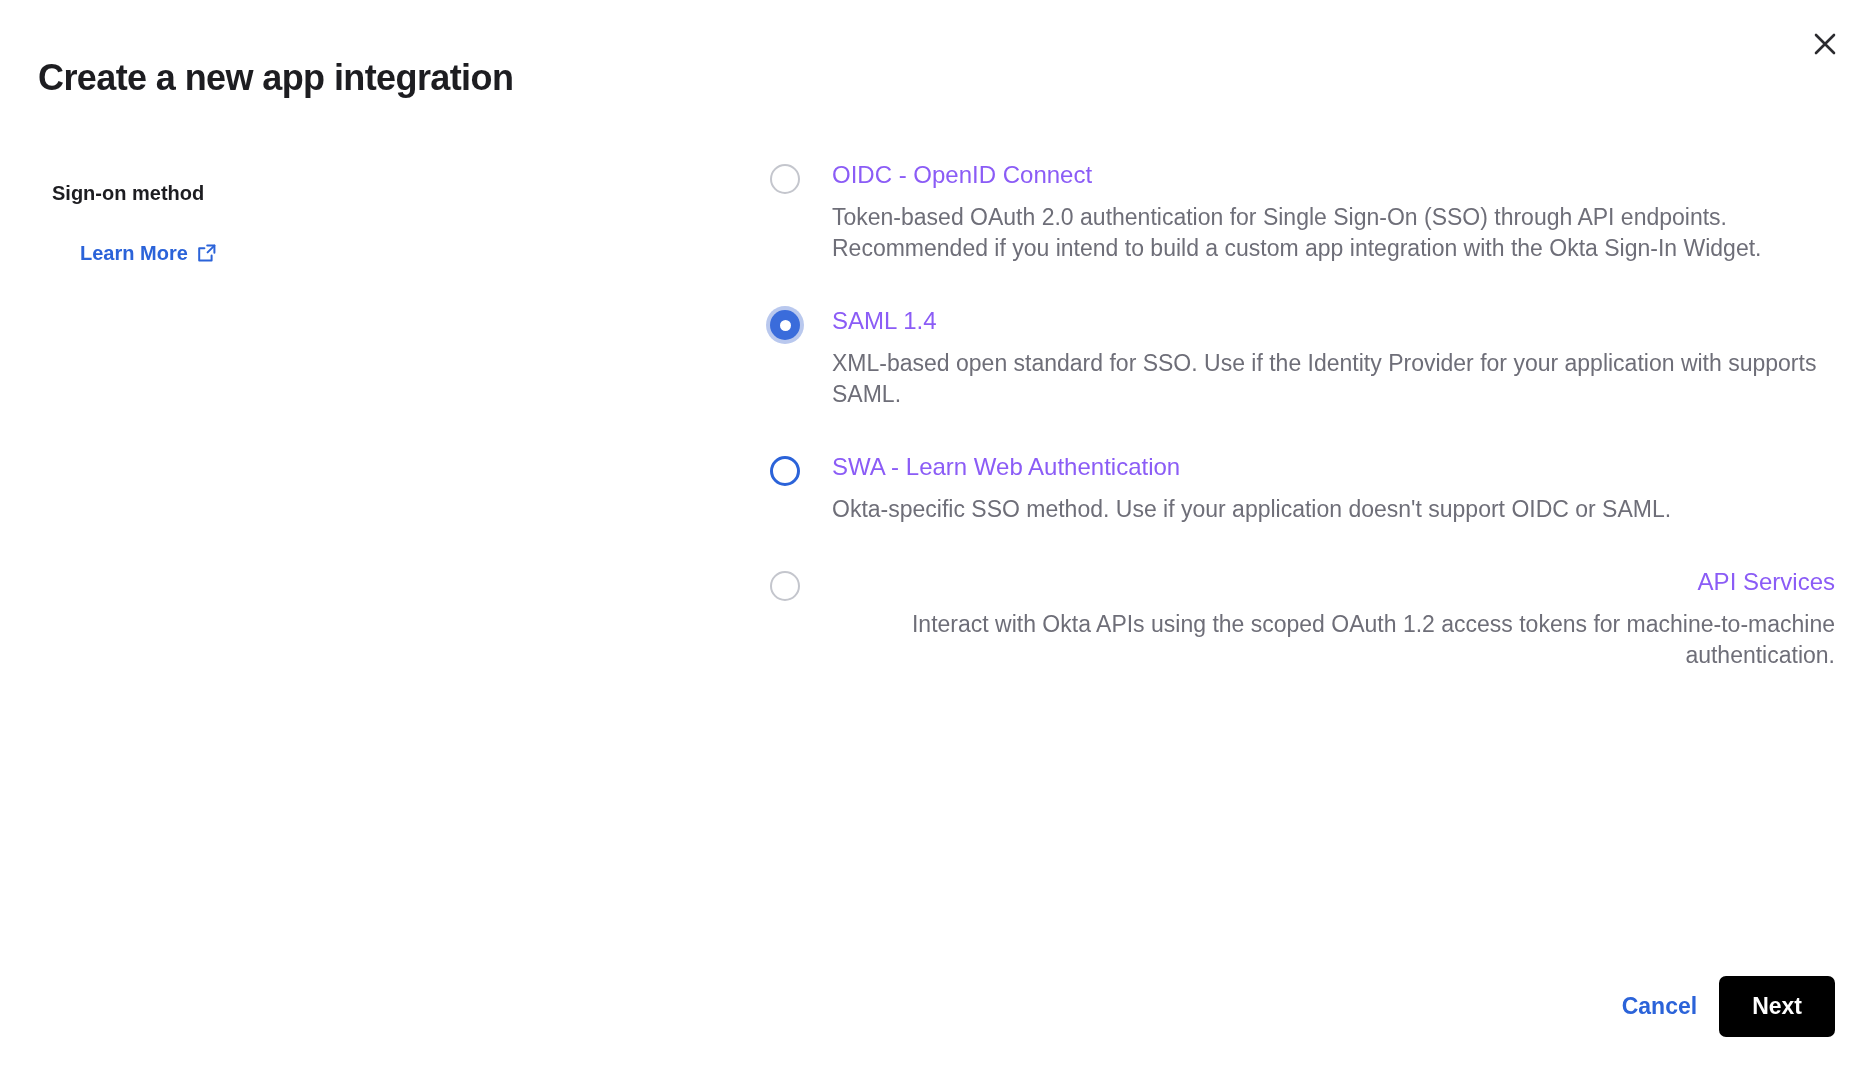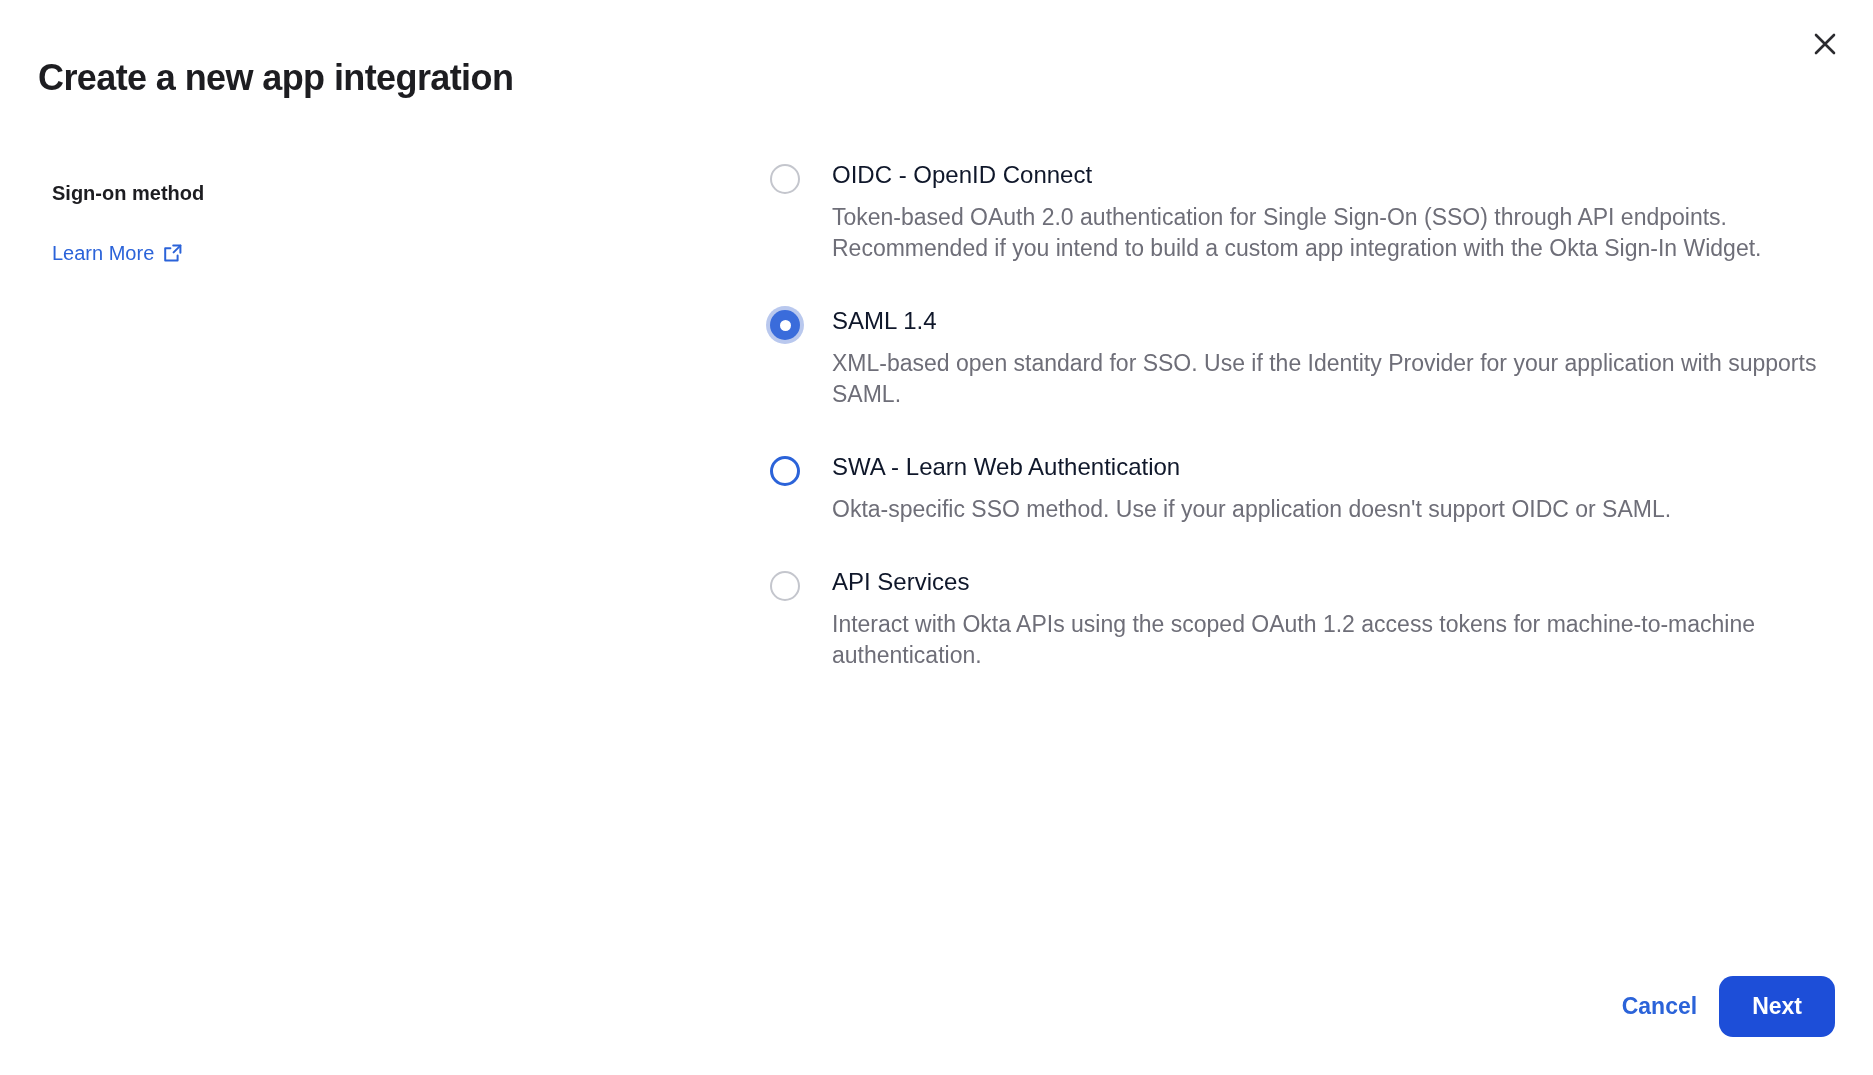--- a/index.html
+++ b/index.html
@@ -74,41 +74,42 @@
     font-weight: bold;
     color: #1d1d21;
     margin: 0 0 34px 0;
   }
   .learn-more {
     display: inline-flex;
     align-items: center;
     gap: 9px;
     font-size: 20px;
     line-height: 26px;
-    font-weight: normal;
+    font-weight: bold;
     color: #2b63d9;
     text-decoration: none;
     cursor: pointer;
+    margin-left: 28px;
   }
   .learn-more svg { display:block; }
 
   
   .options {
     position: absolute;
     left: 770px;
     top: 0;
     right: 38px;
   }
   .option {
     position: relative;
     padding-left: 62px;
     margin-bottom: 42px;
     cursor: pointer;
   }
-  .option:last-child { margin-bottom: 0; }
+  .option:last-child { margin-bottom: 0; text-align: right; }
 
   .radio {
     position: absolute;
     left: 0;
     top: 4px;
     width: 30px;
     height: 30px;
     border-radius: 50%;
     box-sizing: border-box;
     border: 2px solid #c4c6cd;
@@ -131,21 +132,21 @@
     height: 11px;
     margin-left: -5.5px;
     margin-top: -5.5px;
     border-radius: 50%;
     background: #ffffff;
   }
 
   .option-label {
     font-size: 24px;
     line-height: 30px;
-    color: #0f172a;
+    color: #8b5cf6;
     display: block;
     margin-bottom: 12px;
   }
   .option-desc {
     font-size: 23px;
     line-height: 31px;
     color: #6e6e78;
     display: block;
     max-width: 1010px;
   }
@@ -163,23 +164,23 @@
     background: transparent;
     border: none;
     color: #2b63d9;
     font-family: inherit;
     font-size: 23px;
     font-weight: bold;
     cursor: pointer;
     padding: 10px 8px;
   }
   .btn-next {
-    background: #1d4ed8;
-    border: none;
-    border-radius: 14px;
+    background: #000000;
+    border: none;
+    border-radius: 7px;
     color: #ffffff;
     font-family: inherit;
     font-size: 23px;
     font-weight: bold;
     cursor: pointer;
     padding: 17px 33px;
   }
 </style>
 </head>
 <body>

